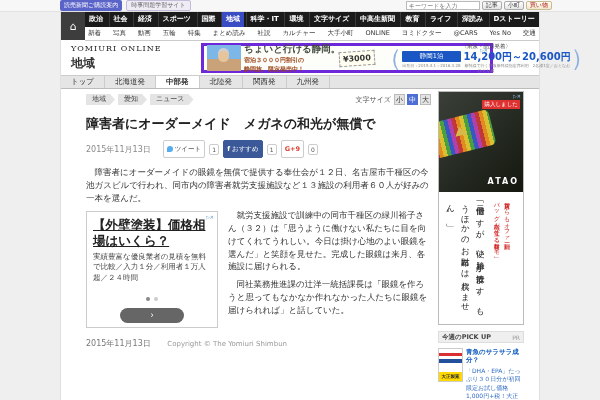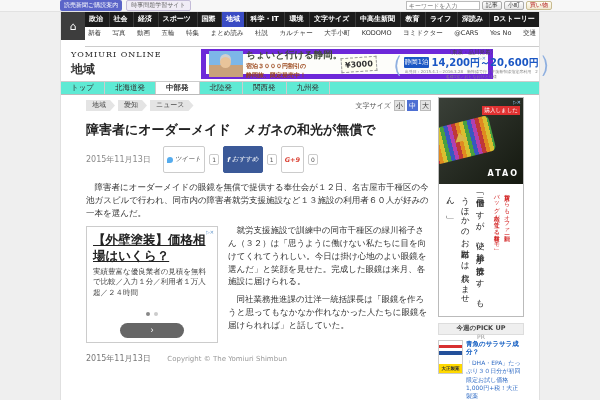--- a/index.html
+++ b/index.html
@@ -21,46 +21,46 @@
   .container { width:480px; margin-left:60px; background:#fff; min-height:388px; border-right:1px solid #e0e0e0; border-left:1px solid #e0e0e0; }
 
   
   .navwrap { display:flex; }
   .home { width:24px; height:28px; background:#3d3d3d; display:flex; align-items:center; justify-content:center; color:#fff; font-size:11px; cursor:pointer; }
   .navrows { flex:1; }
   .nav1 { height:15px; background:#1b1b1b; display:flex; justify-content:space-between; align-items:stretch; }
   .nav1 a { color:#fff; font-size:7px; font-weight:bold; line-height:15px; padding:0 4px; border-left:1px solid #3a3a3a; white-space:nowrap; }
   .nav1 a:first-child { border-left:none; }
   .nav1 a.active { background:#3a4cc4; }
-  .nav2 { height:20px; background:#fff; border-bottom:1px solid #ccc; display:flex; justify-content:space-between; }
+  .nav2 { height:14px; background:#fff; border-bottom:1px solid #ccc; display:flex; justify-content:space-between; }
   .nav2 a { color:#333; font-size:6.5px; line-height:13px; padding:0 3px; white-space:nowrap; }
 
   
   .header { height:34px; position:relative; padding:3px 0 0 10px; }
   .logo { font-family:"DejaVu Serif","Liberation Serif",serif; font-size:8px; letter-spacing:1px; color:#222; }
   .section { font-size:12px; font-weight:bold; margin-top:2px; }
-  .banner { position:absolute; left:140px; top:2px; width:292px; height:30px; background:#fdfdfa; border:5px solid #6d28d9; display:flex; align-items:center; gap:3px; padding:1px 3px; cursor:pointer;justify-content:space-between; }
+  .banner { position:absolute; left:140px; top:2px; width:292px; height:30px; background:#fdfdfa; border:3px solid #6d28d9; display:flex; align-items:center; gap:3px; padding:1px 3px; cursor:pointer;justify-content:space-between; }
   .bphoto { width:34px; height:26px; background:linear-gradient(180deg,#7db7e8 0 55%,#c9a27a 55% 100%); position:relative; flex:none; }
   .bphoto::after { content:""; position:absolute; left:11px; top:6px; width:11px; height:11px; border-radius:50%; background:#e8c49a; box-shadow:0 -3px 0 #cfcfcf; }
   .btexts { width:92px; flex:none; }
   .bh { font-size:9.5px; font-weight:bold; color:#3f4a3a; white-space:nowrap; }
   .bs { font-size:6px; font-weight:bold; color:#9a4416; white-space:nowrap; }
   .coupon { flex:none; border:1px dashed #999; background:#fffef0; font-size:8px; font-weight:bold; padding:2px 3px; transform:rotate(-4deg); }
   .bright { flex:1; display:flex; align-items:center; }
   .paren { color:#8fb0e0; font-size:24px; font-weight:100; line-height:24px; }
   .bmid { flex:1; text-align:center; }
   .bnote { font-size:5.5px; color:#444; }
   .bprice-row { display:flex; align-items:center; justify-content:center; gap:2px; }
-  .bbadge { background:#1b57c4; color:#fff; font-size:6.5px; padding:1px 1px; border-radius:1px; white-space:nowrap; }
+  .bbadge { background:#1b57c4; color:#fff; font-size:6.5px; padding:1px 18px; border-radius:1px; white-space:nowrap; }
   .bprice { color:#1b57c4; font-size:10px; font-weight:bold; white-space:nowrap; }
   .bterms { font-size:4px; color:#888; line-height:1.2; }
   .adx { position:absolute; top:1px; right:2px; font-size:5px; color:#69c; cursor:pointer; }
 
   
-  .tabs { height:14px; background:#5eead4; border-top:1px solid #ccc; border-bottom:1px solid #bbb; display:flex; }
+  .tabs { height:14px; background:#e5e5e5; border-top:1px solid #ccc; border-bottom:1px solid #bbb; display:flex; }
   .tabs a { font-size:7.5px; line-height:12px; padding:0 10px; border-right:1px solid #ccc; color:#333; }
   .tabs a.active { background:#fff; font-weight:bold; }
 
   
   .content { display:flex; align-items:flex-start; }
   .main { width:370px; padding:3px 0 0 25px; }
   .sidebar { width:86px; margin-left:7px; padding-top:2px; }
 
   
   .crumbrow { display:flex; align-items:center; justify-content:space-between; height:15px; }
@@ -68,21 +68,21 @@
   .crumb { background:#e4e4e4; font-size:7px; color:#444; line-height:11px; padding:0 9px 0 6px; clip-path:polygon(0 0,calc(100% - 5px) 0,100% 50%,calc(100% - 5px) 100%,0 100%); }
   .fontsize { display:flex; align-items:center; gap:2px; }
   .fslabel { font-size:7px; color:#555; margin-right:1px; }
   .fs { width:11px; height:11px; font-size:7px; line-height:9px; text-align:center; border:1px solid #bbb; background:#e3e3e3; color:#333; cursor:pointer; padding:0; }
   .fs.active { background:#4d6fd3; border-color:#4d6fd3; color:#fff; }
 
   
   .headline { font-size:13px; font-weight:bold; color:#222; margin:8px 0 7px; }
   .meta { display:flex; align-items:center; gap:4px; margin-bottom:8px; }
   .date { font-size:8px; color:#888; margin-right:8px; }
-  .soc { display:inline-flex; align-items:center; gap:2px; border:1px solid #ccc; background:#fff; border-radius:2px; font-size:6.5px; height:27px; padding:0 3px; color:#444; cursor:pointer;font-style:italic; }
+  .soc { display:inline-flex; align-items:center; gap:2px; border:1px solid #ccc; background:#fff; border-radius:2px; font-size:6.5px; height:18px; padding:0 3px; color:#444; cursor:pointer; }
   .soc .birdicon { width:6px; height:6px; background:#55acee; border-radius:50% 50% 50% 0; display:inline-block; }
   .soc.fb { background:#3b5998; border-color:#3b5998; color:#fff; }
   .soc.gp { color:#db4437; font-weight:bold; }
   .cnt { border:1px solid #ccc; background:#fff; font-size:6px; color:#555; min-width:10px; height:11px; line-height:9px; text-align:center; border-radius:2px; padding:0 1px; }
   .para { font-size:8.5px; line-height:1.5; color:#333; margin-bottom:5px; text-indent:1em; }
 
   
   .adbox { float:left; width:132px; min-height:100px; border:1px solid #ccc; background:#fff; margin:2px 10px 4px 0; padding:5px 6px 4px; position:relative; cursor:pointer; }
   .adx2 { position:absolute; top:2px; right:3px; font-size:5px; color:#69c; cursor:pointer; }
   .adtitle { font-size:12.5px; font-weight:bold; color:#222; line-height:1.25;text-decoration:underline; }
@@ -90,32 +90,32 @@
   .addots { text-align:center; margin-top:3px; }
   .addots i { display:inline-block; width:4px; height:4px; border-radius:50%; background:#ccc; margin:0 2px; }
   .addots i.on { background:#888; }
   .adnext { display:block; margin:3px auto 0; width:64px; height:15px; background:#666; border:none; border-radius:8px; color:#fff; font-size:9px; line-height:13px; cursor:pointer; }
 
   .afoot { clear:both; padding-top:6px; font-size:8px; color:#777; }
   .afoot .copy { margin-left:14px; font-size:7px; color:#999; }
 
   
   .atao { border:1px solid #bbb; cursor:pointer; }
-  .aphoto { height:86px; background:linear-gradient(135deg,#3a4038,#14180f); position:relative; overflow:hidden; }
+  .aphoto { height:100px; background:linear-gradient(135deg,#3a4038,#14180f); position:relative; overflow:hidden; }
   .adx3 { position:absolute; top:1px; right:2px; font-size:5px; color:#9cf; }
   .abadge { position:absolute; top:8px; right:3px; background:#e03131; color:#fff; font-size:5.5px; padding:1px 2px; }
   .wallet { position:absolute; top:24px; left:-8px; width:62px; height:36px; border-radius:5px; transform:rotate(-14deg); background:repeating-linear-gradient(90deg,#c03838 0 4px,#e08a20 4px 8px,#d8c030 8px 12px,#48a040 12px 16px,#3858c0 16px 20px,#b040b0 20px 24px); }
   .wallet::after { content:""; position:absolute; left:24px; top:10px; width:0; height:0; border-left:6px solid transparent; border-right:6px solid transparent; border-bottom:9px solid #d8b84a; }
   .abrand { position:absolute; bottom:6px; right:4px; color:#fff; font-size:8px; letter-spacing:2px; font-weight:bold; }
   .aquote { height:132px; padding:6px 4px; writing-mode:vertical-rl; background:#fff; }
   .ared { display:block; color:#d22222; font-size:6px; line-height:1.7; }
   .ablack { display:block; color:#222; font-size:8.5px; line-height:1.75; letter-spacing:1px; margin-right:4px; }
 
   .pickup { margin-top:6px; }
-  .pickbar { background:#efefef; border:1px solid #ddd; height:12px; display:flex; align-items:center; justify-content:space-between; padding:0 3px;flex-direction:column; }
+  .pickbar { background:#efefef; border:1px solid #ddd; height:12px; display:flex; align-items:center; justify-content:space-between; padding:0 3px; }
   .pickbar .ptl { font-size:6.5px; font-weight:bold; color:#444; }
   .pr { font-size:6px; color:#999; }
   .pitem { margin-top:5px; display:flex; gap:3px; cursor:pointer; }
   .pthumb1 { width:25px; height:34px; border:1px solid #ccc; flex:none; display:flex; flex-direction:column; }
   .pstripes { flex:1; background:linear-gradient(180deg,#fff 0 18%,#d83030 18% 30%,#fff 30% 44%,#23509a 44% 60%,#fff 60% 100%); }
   .pyellow { height:9px; background:#ffd900; font-size:4.5px; font-weight:bold; text-align:center; line-height:9px; color:#333; }
   .ptexts { flex:1; }
   .ptitle { font-size:6.5px; font-weight:bold; color:#0a58c0; line-height:1.3; }
   .pbody { font-size:6px; color:#2f6bc4; line-height:1.4; margin-top:2px; }
 </style>
@@ -161,21 +161,21 @@
       <nav class="nav2">
         <a>新着</a>
         <a>写真</a>
         <a>動画</a>
         <a>五輪</a>
         <a>特集</a>
         <a>まとめ読み</a>
         <a>社説</a>
         <a>カルチャー</a>
         <a>大手小町</a>
-        <a>KODOMO</a>
+        <a>ONLINE</a>
         <a>ヨミドクター</a>
         <a>@CARS</a>
         <a>Yes No</a>
         <a>交通</a>
       </nav>
     </div>
   </div>
 
   <div class="header">
     <div class="logo">YOMIURI ONLINE</div>

